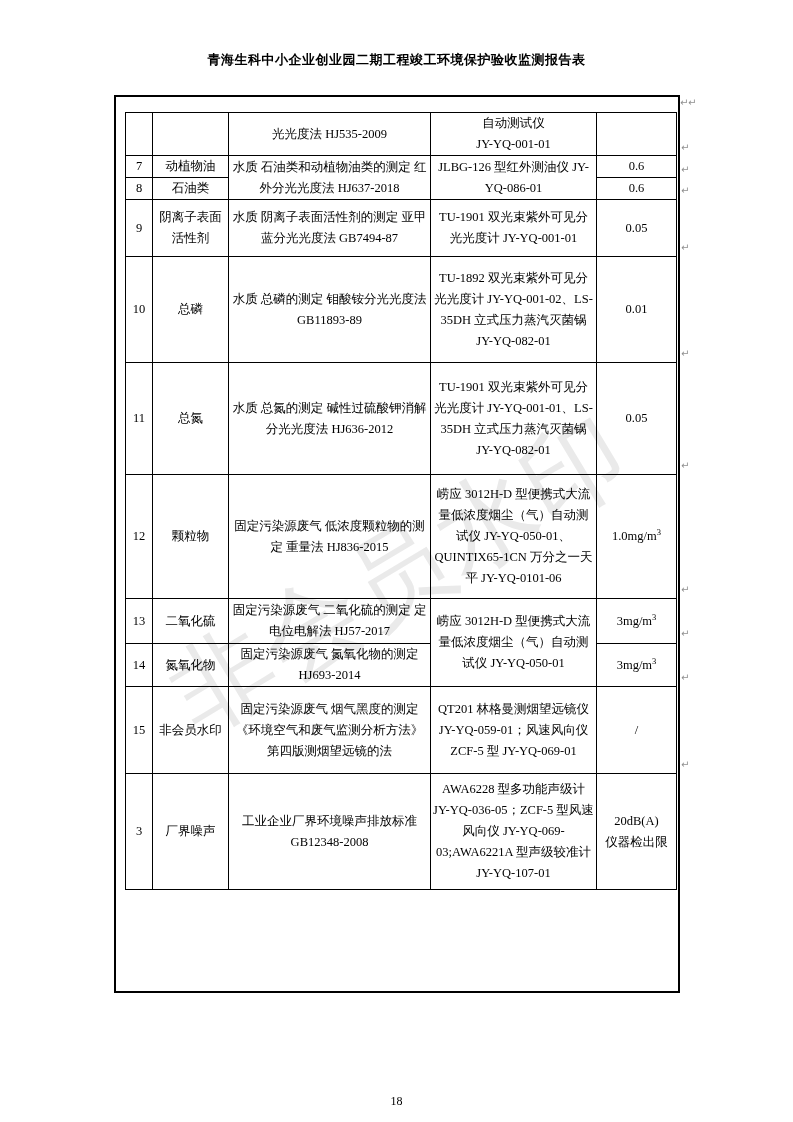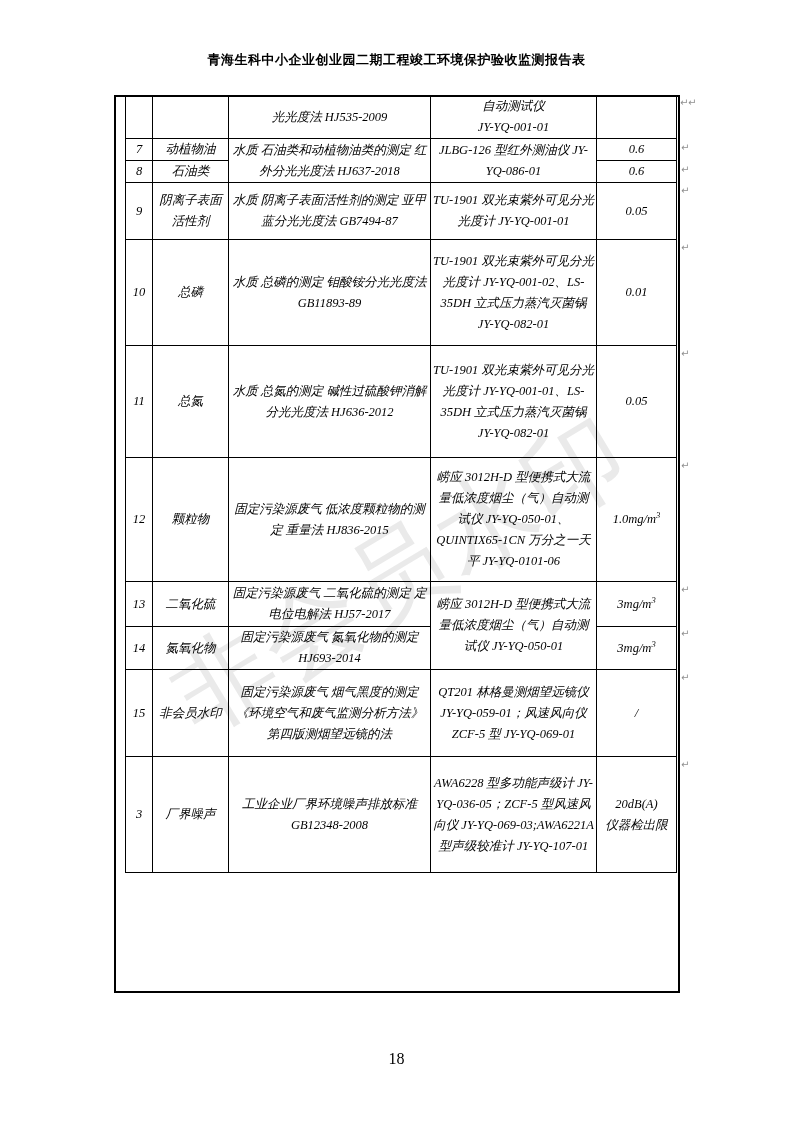--- a/index.html
+++ b/index.html
@@ -17,38 +17,38 @@
     display:flex;align-items:center;justify-content:center;
     font-family:"Liberation Sans",sans-serif;font-size:100px;color:#eaeaea;
     transform:rotate(-31deg);letter-spacing:2px;z-index:0;white-space:nowrap;
     user-select:none;
   }
   .outer-box{
     position:absolute;left:114px;top:95px;width:566px;height:898px;
     border:2px solid #000;box-sizing:border-box;z-index:1;background:transparent;
   }
   table.tbl{
-    position:absolute;left:125px;top:95px;width:551px;z-index:2;
-    border-collapse:collapse;table-layout:fixed;background:transparent;font-style:italic;
+    position:absolute;left:125px;top:112px;width:551px;z-index:2;
+    border-collapse:collapse;table-layout:fixed;background:transparent;
   }
   table.tbl td{
     border:1px solid #000;text-align:center;vertical-align:middle;
     font-size:12.5px;line-height:21px;padding:0 2px;overflow:hidden;
     word-break:break-word;
   }
   td.vtop{vertical-align:top;}
   td.num{font-size:13px;}
   .sup{font-size:8.5px;vertical-align:super;line-height:0;}
   .rmark{
     position:absolute;z-index:3;color:#909090;font-size:10px;line-height:10px;
     font-family:"DejaVu Sans",sans-serif;user-select:none;
   }
   .page-number{
-    position:absolute;top:1050px;left:0;width:100%;text-align:center;
-    font-size:16px;z-index:2;
+    position:absolute;top:1094px;left:0;width:100%;text-align:center;
+    font-size:12px;z-index:2;
   }
 </style>
 </head>
 <body>
 
 <div class="page">
 
   <div class="doc-title">青海生科中小企业创业园二期工程竣工环境保护验收监测报告表</div>
 
   <div class="watermark">非会员水印</div>
@@ -94,21 +94,21 @@
         <td>阴离子表面活性剂</td>
         <td>水质 阴离子表面活性剂的测定 亚甲蓝分光光度法 GB7494-87</td>
         <td>TU-1901 双光束紫外可见分光光度计 JY-YQ-001-01</td>
         <td>0.05</td>
       </tr>
 
       <tr style="height:106px">
         <td class="num">10</td>
         <td>总磷</td>
         <td>水质 总磷的测定 钼酸铵分光光度法 GB11893-89</td>
-        <td>TU-1901 双光束紫外可见分光光度计 JY-YQ-001-02、LS-35DH 立式压力蒸汽灭菌锅 JY-YQ-082-01</td>
+        <td>TU-1892 双光束紫外可见分光光度计 JY-YQ-001-02、LS-35DH 立式压力蒸汽灭菌锅 JY-YQ-082-01</td>
         <td>0.01</td>
       </tr>
 
       <tr style="height:112px">
         <td class="num">11</td>
         <td>总氮</td>
         <td>水质 总氮的测定 碱性过硫酸钾消解分光光度法 HJ636-2012</td>
         <td>TU-1901 双光束紫外可见分光光度计 JY-YQ-001-01、LS-35DH 立式压力蒸汽灭菌锅 JY-YQ-082-01</td>
         <td>0.05</td>
       </tr>

